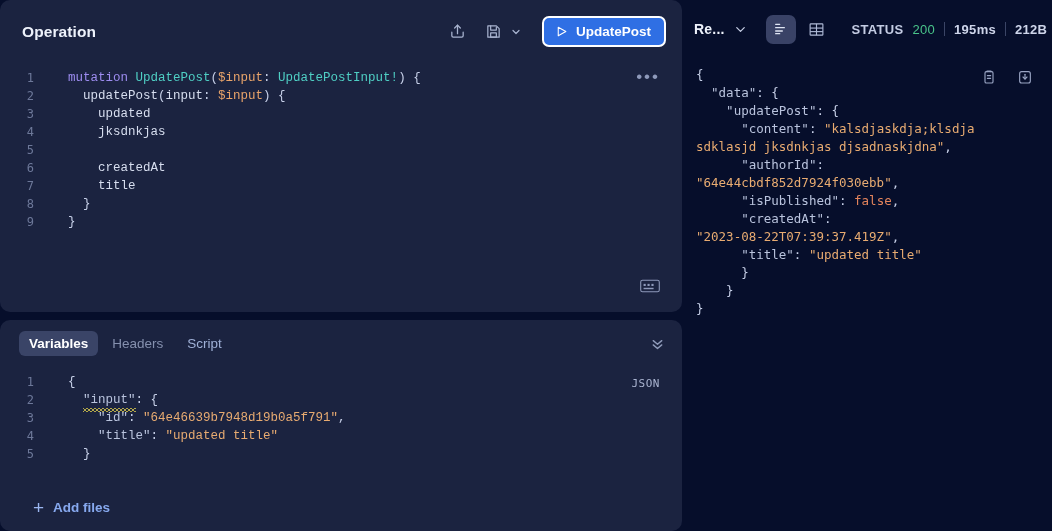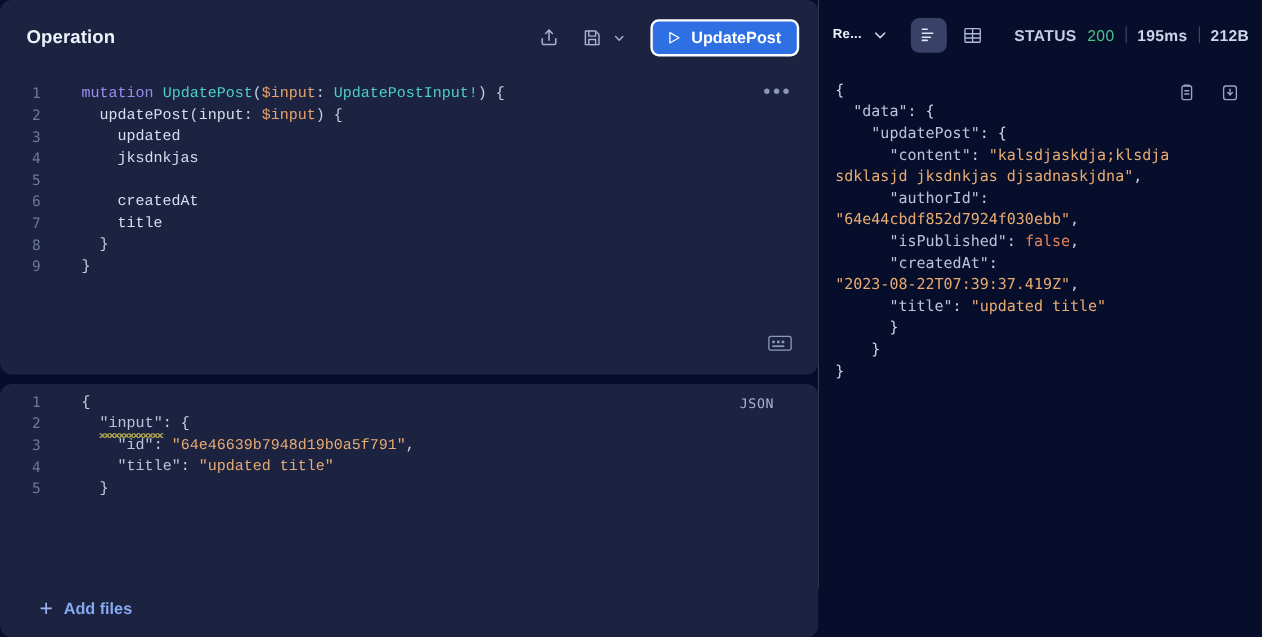--- a/index.html
+++ b/index.html
@@ -6,21 +6,21 @@
   html, body {
     width: 1052px; height: 531px;
     background: #060e2b;
     font-family: "Liberation Sans", sans-serif;
     overflow: hidden;
   }
   .app {
     position: relative;
     width: 1052px; height: 491px;
     display: flex;
-    background: #e5e5e5;
+    background: #701a75;
   }
 
   
   .left-col {
     width: 682px;
     height: 531px;
     display: flex;
     flex-direction: column;
     padding: 0;
     background: #060e2b;
@@ -135,21 +135,21 @@
     cursor: pointer;
   }
   .kbd-btn {
     position: absolute;
     bottom: 14px; right: 22px;
     cursor: pointer;
     color: #8e99ba;
   }
   .json-badge {
     position: absolute;
-    top: 8px; right: 37px;
+    top: 8px; right: 22px;
     font-family: "DejaVu Sans Mono", monospace;
     font-size: 11px;
     color: #aab4d0;
     letter-spacing: .5px;
   }
 
   
   .vars-panel {
     margin-top: 8px;
     background: #1b2340;
@@ -228,21 +228,21 @@
   }
   .resp-header {
     height: 58px;
     flex: 0 0 58px;
     display: flex;
     align-items: center;
     padding: 0 12px 0 12px;
     gap: 8px;
   }
   .resp-title {
-    font-size: 11px;
+    font-size: 14px;
     font-weight: bold;
     color: #eef2fb;
     letter-spacing: .2px;
   }
   .resp-chev { color: #c5cde4; display: flex; align-items: center; cursor: pointer; }
   .view-toggle { display: flex; align-items: center; gap: 6px; margin-left: 10px; }
   .vt-btn {
     width: 30px; height: 29px;
     border-radius: 7px;
     display: flex; align-items: center; justify-content: center;
@@ -350,20 +350,31 @@
             <rect x="5" y="6" width="3" height="3" fill="currentColor" stroke="none"></rect>
             <rect x="10.5" y="6" width="3" height="3" fill="currentColor" stroke="none"></rect>
             <rect x="16" y="6" width="3" height="3" fill="currentColor" stroke="none"></rect>
             <rect x="5" y="11.5" width="14" height="2" fill="currentColor" stroke="none"></rect>
           </svg>
         </div>
       </div>
     </div>
 
     <div class="vars-panel">
+      <div class="tabs-row" id="vars-tabs">
+          <div class="tab active">Variables</div>
+          <div class="tab">Headers</div>
+          <div class="tab script">Script</div>
+          <div class="collapse-btn">
+            <svg width="17" height="17" viewBox="0 0 24 24" fill="none" stroke="currentColor" stroke-width="2" stroke-linecap="round" stroke-linejoin="round">
+              <path d="M6 8l6 5 6-5"></path>
+              <path d="M6 14l6 5 6-5"></path>
+            </svg>
+          </div>
+        </div>
 
       <div class="editor vars-editor">
         <div class="code-area" id="var-code">
             <div class="code-line"><span class="ln">1</span><span class="code-text"><span class="tok-punc">{</span></span></div>
             <div class="code-line"><span class="ln">2</span><span class="code-text"><span class="tok-punc">  </span><span class="tok-key has-squiggle">"input"<span class="squiggle"></span></span><span class="tok-punc">: {</span></span></div>
             <div class="code-line"><span class="ln">3</span><span class="code-text"><span class="tok-punc">    </span><span class="tok-key">"id"</span><span class="tok-punc">: </span><span class="tok-str">"64e46639b7948d19b0a5f791"</span><span class="tok-punc">,</span></span></div>
             <div class="code-line"><span class="ln">4</span><span class="code-text"><span class="tok-punc">    </span><span class="tok-key">"title"</span><span class="tok-punc">: </span><span class="tok-str">"updated title"</span></span></div>
             <div class="code-line"><span class="ln">5</span><span class="code-text"><span class="tok-punc">  }</span></span></div>
           </div>
         <div class="json-badge">JSON</div>

